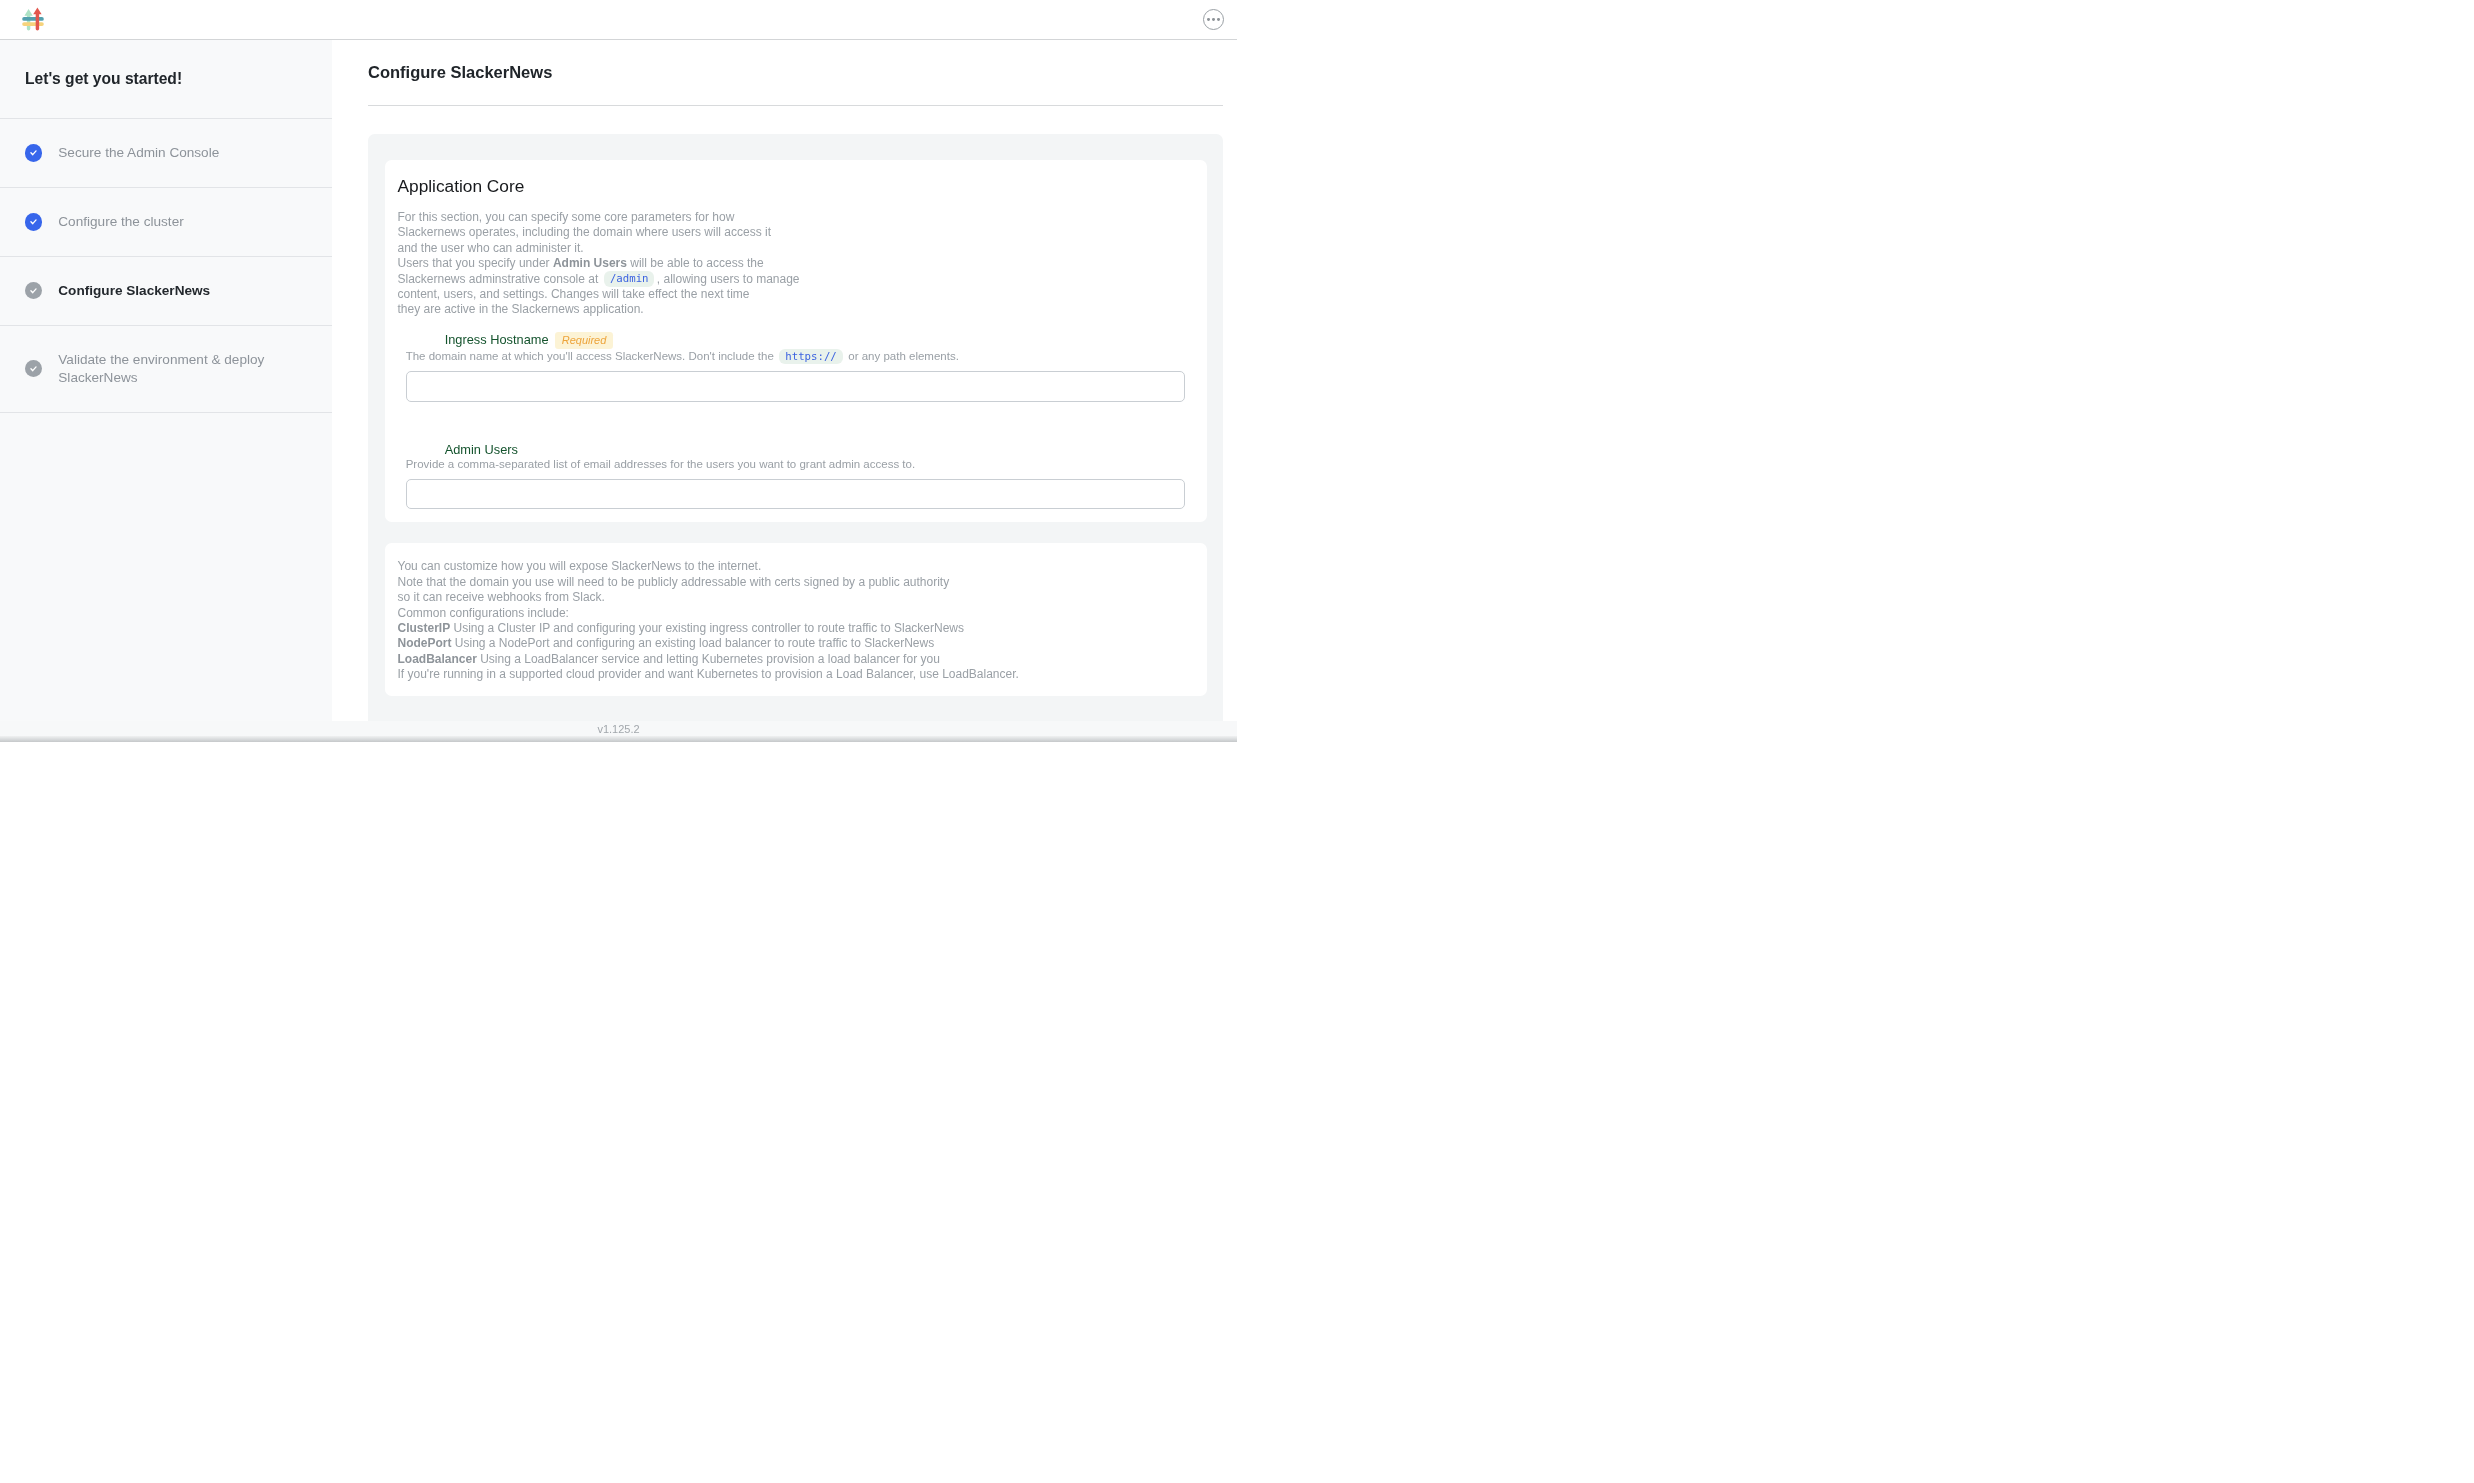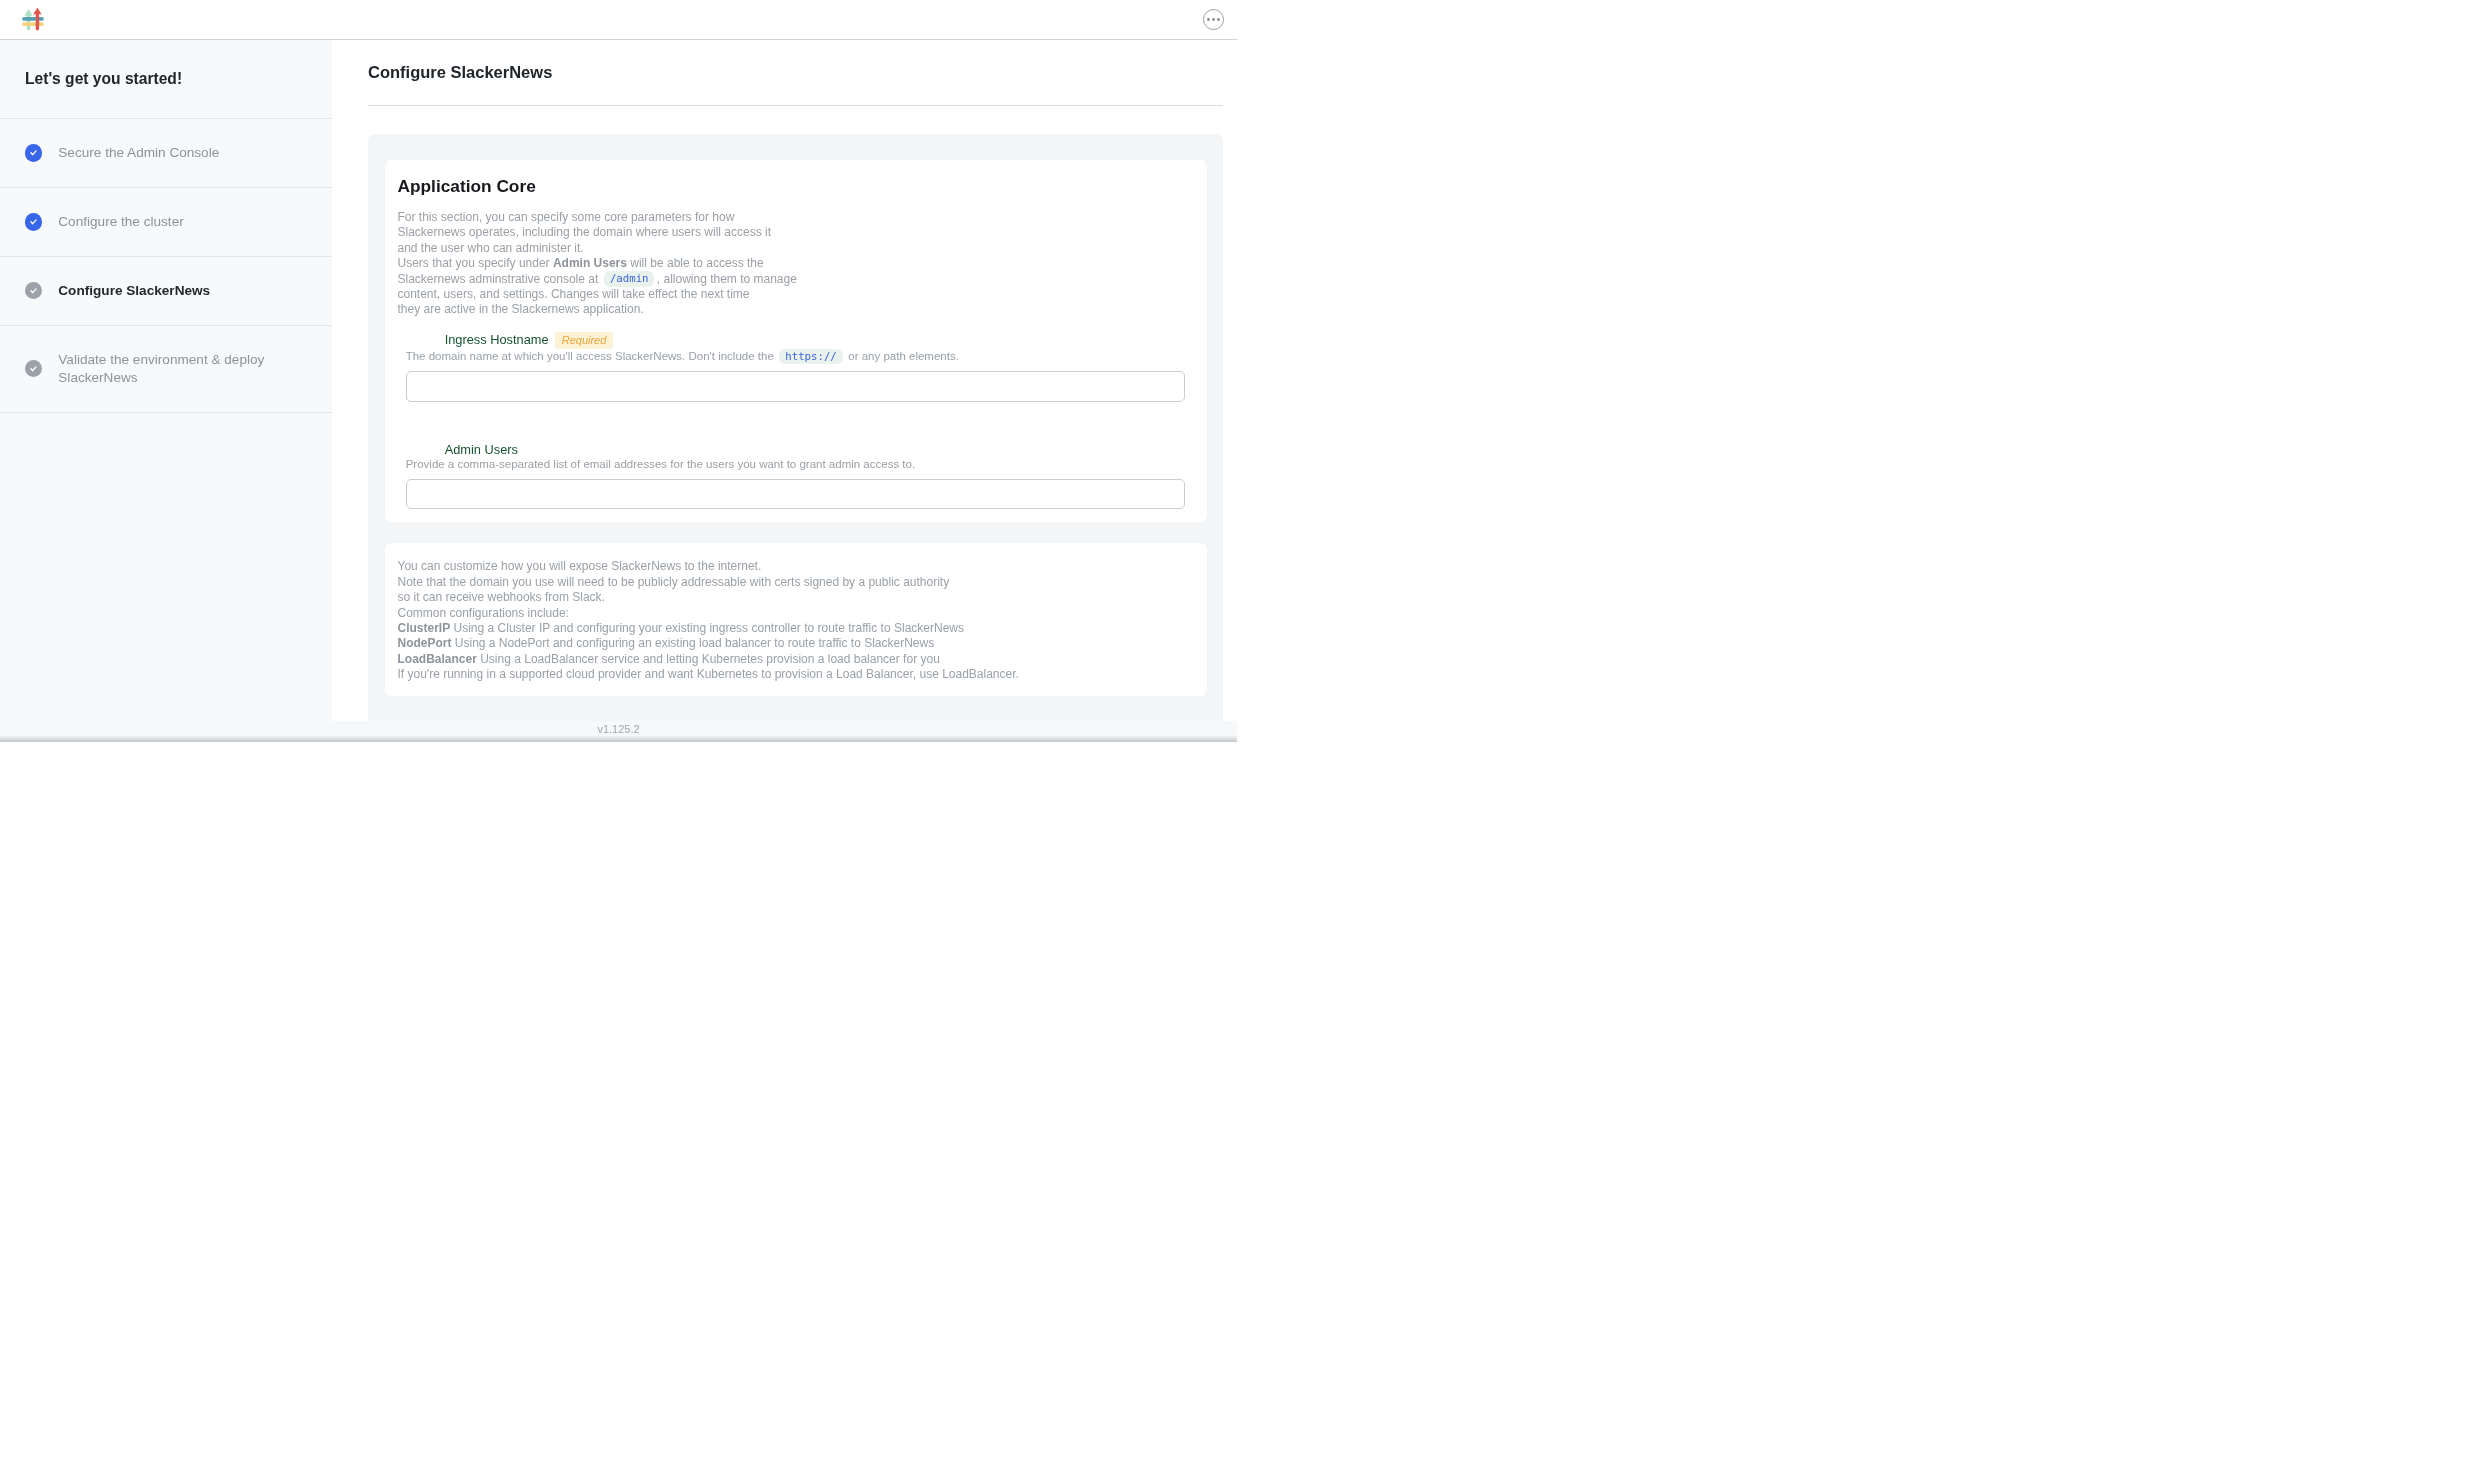--- a/index.html
+++ b/index.html
@@ -26,21 +26,21 @@
   .step .lb{font-size:13.6px;color:#8d939a;line-height:1.32;}
   .step.current .lb{color:#23282d;font-weight:700;}
 
   
   .main{flex:1;padding:23px 14px 0 36px;overflow:hidden;box-sizing:border-box;}
   .page-title{margin:0;font-size:16.5px;font-weight:700;color:#20252a;}
   .rule{border:none;border-top:0.8px solid #d8dadc;margin:23px 0 0;}
   .panel{margin-top:28px;background:#f3f5f6;border-radius:6.6px;padding:25.5px 16.5px 33px;}
   .card{background:#fff;border-radius:6.6px;padding:16.5px 13px 13px;}
   .card + .card{margin-top:20.6px;}
-  .card h2{margin:0 0 13px;font-size:17.3px;font-weight:700;color:#17191c;}
+  .card h2{margin:0 0 13px;font-size:17.3px;font-weight:400;color:#17191c;}
   .card.access h2{margin-bottom:10px;}
   .para{font-size:12px;line-height:15.4px;color:#9aa0a6;}
   .para .b{font-weight:700;color:#8e949a;}
   .code{font-family:"DejaVu Sans Mono",monospace;font-size:10.7px;color:#3c63e0;background:#e9f2ec;
         border-radius:6px;padding:1.2px 5.8px;margin:0 2.5px;white-space:nowrap;}
   .fg{margin:14px 8.2px 0;}
   .fg.second{margin-top:40px;}
   .fl{font-size:12.8px;color:#14532d;margin-left:39px;}
   .req{display:inline-block;margin-left:6.6px;font-size:11px;color:#eda43b;background:#fcf3d5;
        border-radius:3.3px;padding:2.5px 6.6px;font-style:italic;}
@@ -125,21 +125,21 @@
 
       <div class="panel">
 
         <div class="card">
           <h2>Application Core</h2>
           <div class="para">
               <div><span>For this section, you can specify some core parameters for how</span></div>
               <div><span>Slackernews operates, including the domain where users will access it</span></div>
               <div><span>and the user who can administer it.</span></div>
               <div><span>Users that you specify under </span><span class="b">Admin Users</span><span> will be able to access the</span></div>
-              <div><span>Slackernews adminstrative console at </span><span class="code">/admin</span><span>, allowing them to manage</span></div>
+              <div><span>Slackernews adminstrative console at </span><span class="code">/admin</span><span>, allowing users to manage</span></div>
               <div><span>content, users, and settings. Changes will take effect the next time</span></div>
               <div><span>they are active in the Slackernews application.</span></div>
             </div>
 
           <div class="fg">
             <span class="fl">Ingress Hostname</span><span class="req">Required</span>
             <div class="fd"><span>The domain name at which you'll access SlackerNews. Don't include the </span><span class="code">https://</span><span> or any path elements.</span></div>
             <input class="fi" type="text" value="" style="">
           </div>
 

